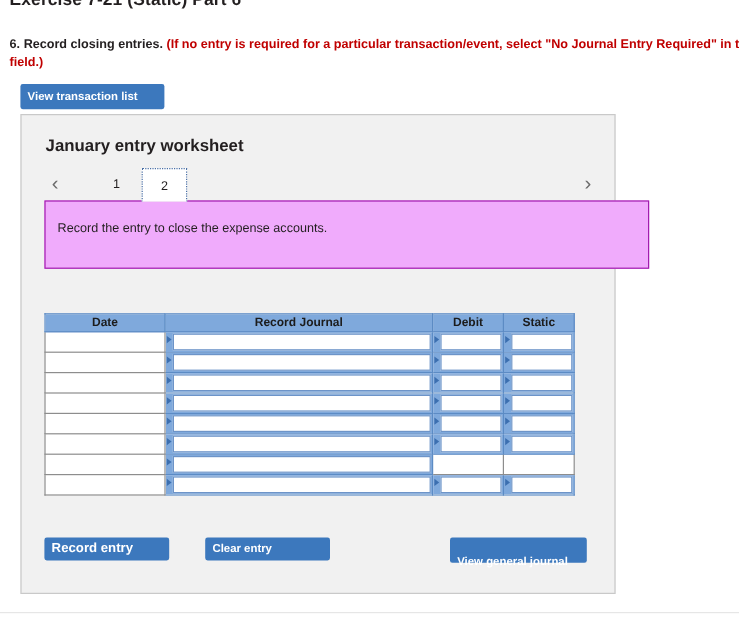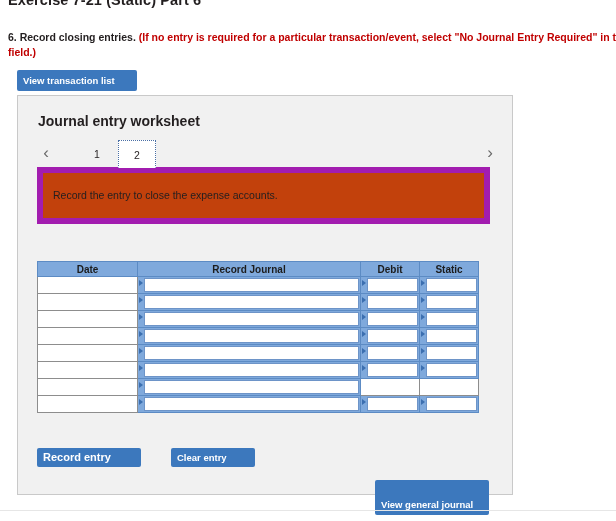--- a/index.html
+++ b/index.html
@@ -118,23 +118,23 @@
     background: #ffffff;
     border: 1px dotted #4a6fa5;
     border-bottom: 1px solid #ffffff;
     z-index: 3;
   }
 
   
   .desc-box {
     position: absolute;
     left: 19px; top: 71px;
-    width: 453px; height: 57px;
-    background: #c2410c;
-    border: 6px solid #a21caf;
+    width: 504px; height: 57px;
+    background: #f0abfc;
+    border: 1px solid #a21caf;
   }
   .desc-text {
     position: absolute;
     left: 10px; top: 16px;
     font-size: 10.5px;
     color: #231f20;
   }
 
   
   .note {
@@ -213,31 +213,30 @@
   #record-entry {
     position: absolute;
     left: 19px; top: 352px;
     width: 104px; height: 19px;
     font-size: 11px;
     padding-top: 1px;
   }
   #clear-entry {
     position: absolute;
     left: 153px; top: 352px;
-    width: 84px; height: 19px;
+    width: 104px; height: 19px;
     font-size: 9.5px;
     padding-top: 1px;
   }
   #view-general-journal {
     position: absolute;
     left: 357px; top: 352px;
-    width: 114px; height: 35px;
+    width: 114px; height: 21px;
     font-size: 9.5px;
     padding-top: 16px;
-    margin-top: 32px;
   }
 
   
   .bottom-rule {
     position: absolute;
     left: 0; top: 510px;
     width: 616px; height: 1px;
     background: #e6e6e6;
   }
 </style>
@@ -251,21 +250,21 @@
   <div class="req-block">
     <span class="req-num">6.</span>
     <span class="req-text">Record closing entries.</span>
     <span class="req-red">(If no entry is required for a particular transaction/event, select "No Journal Entry Required" in the first account field.)</span>
   </div>
 
   <button class="btn" id="view-transaction-list">View transaction list</button>
 
   <div class="panel">
 
-    <div class="panel-title">Journal entry worksheet</div>
+    <div class="panel-title">January entry worksheet</div>
 
     <div class="pager">
       <div class="pager-arrow prev">‹</div>
       <div class="pager-page p1">1</div>
       <div class="pager-page p2">2</div>
       <div class="pager-arrow next">›</div>
     </div>
 
     <div class="desc-box">
       <div class="desc-text">Record the entry to close the expense accounts.</div>

